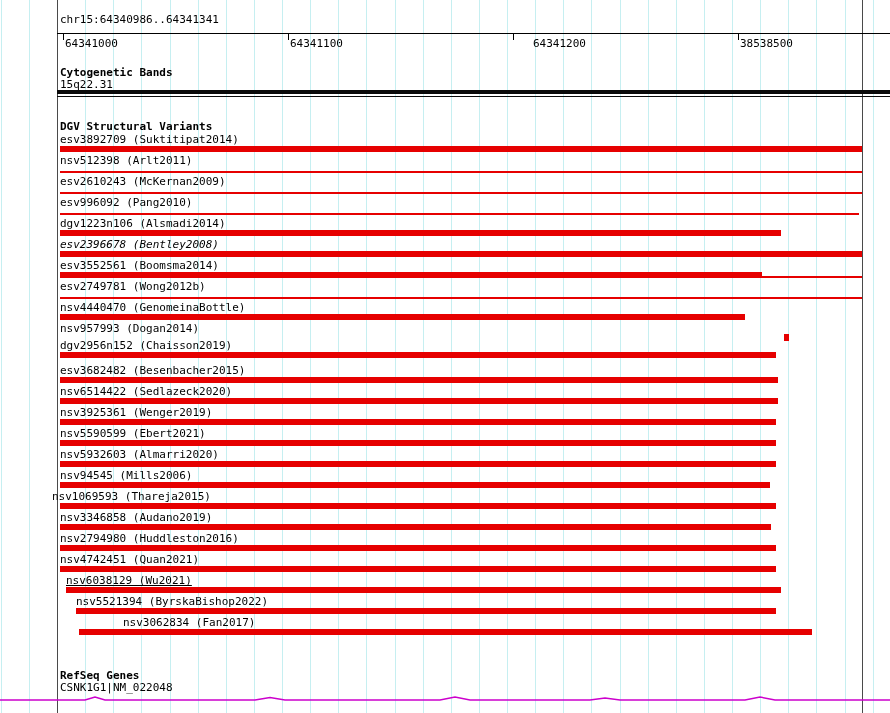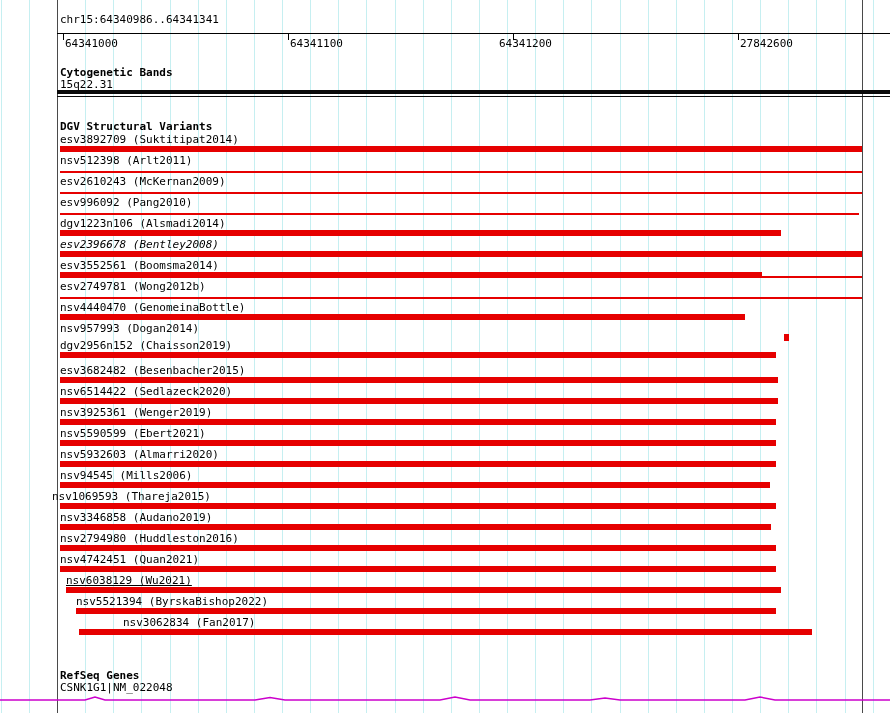--- a/index.html
+++ b/index.html
@@ -63,23 +63,23 @@
   <div class="boundary" style="left:862px"></div>
 
   <div class="txt" style="left:60px;top:14px">chr15:64340986..64341341</div>
   <div class="ruler-line"></div>
   <div id="ruler-ticks">
       <div class="ruler-tick" style="left: 63px;"></div>
       <div class="ruler-label" style="left: 65px;">64341000</div>
       <div class="ruler-tick" style="left: 288px;"></div>
       <div class="ruler-label" style="left: 290px;">64341100</div>
       <div class="ruler-tick" style="left: 513px;"></div>
-      <div class="ruler-label" style="left: 499px;">64341200</div>
+      <div class="ruler-label" style="left: 533px;">64341200</div>
       <div class="ruler-tick" style="left: 738px;"></div>
-      <div class="ruler-label" style="left: 740px;">27842600</div>
+      <div class="ruler-label" style="left: 740px;">38538500</div>
     </div>
 
   <div class="txt bold" style="left:60px;top:67px">Cytogenetic Bands</div>
   <div class="txt" style="left:60px;top:79px">15q22.31</div>
   <div class="cyto-band-bar"></div>
   <div class="cyto-underline"></div>
 
   <div class="txt bold" style="left:60px;top:121px">DGV Structural Variants</div>
   <div id="dgv-rows">
       <div class="variant-row" style="top: 133px;">

